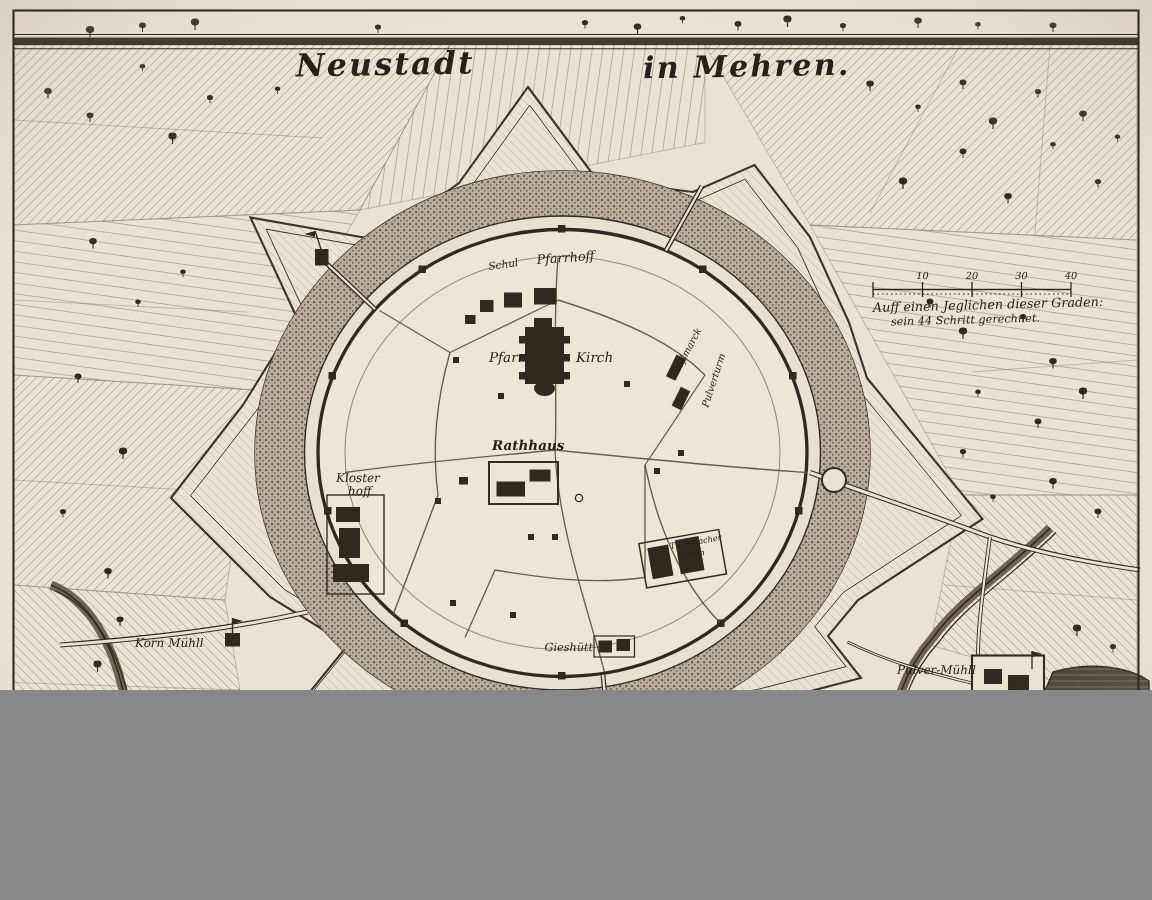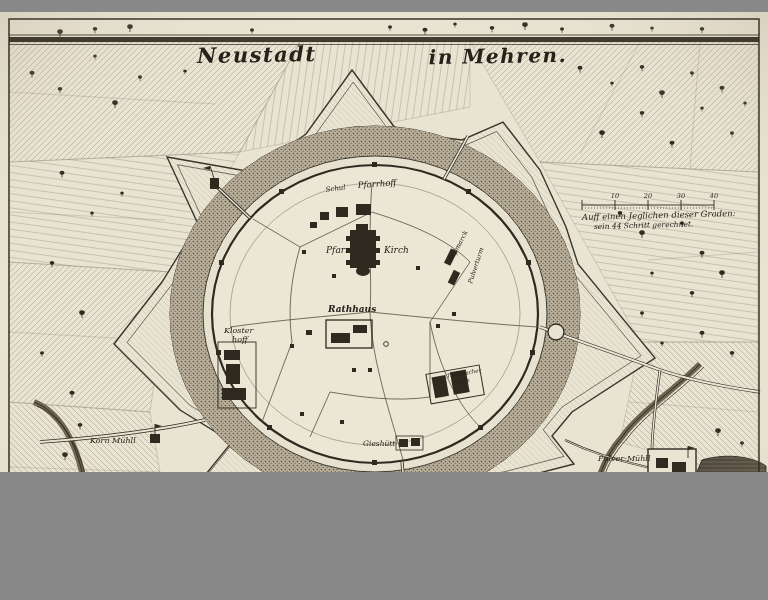--- a/index.html
+++ b/index.html
@@ -1,16 +1,16 @@
 <!DOCTYPE html>
 <html><head>
 <meta charset="utf-8">
 <style>
   html,body{margin:0;padding:0;background:#888;}
-  #stage{position:relative;width:768px;height:460px;margin:12px auto;overflow:hidden;
+  #stage{position:relative;width:768px;height:460px;margin:0 auto;overflow:hidden;
          background:#ef4444;font-family:"DejaVu Serif", serif;}
   svg{position:absolute;left:0;top:0;}
   text{fill:#26211a;}
   .lbl{font-style:italic;font-family:"DejaVu Serif",serif;}
   .title{font-style:italic;font-weight:bold;font-family:"DejaVu Serif",serif;letter-spacing:1.5px;}
 </style>
 </head>
 <body>
 
 <div id="stage">

